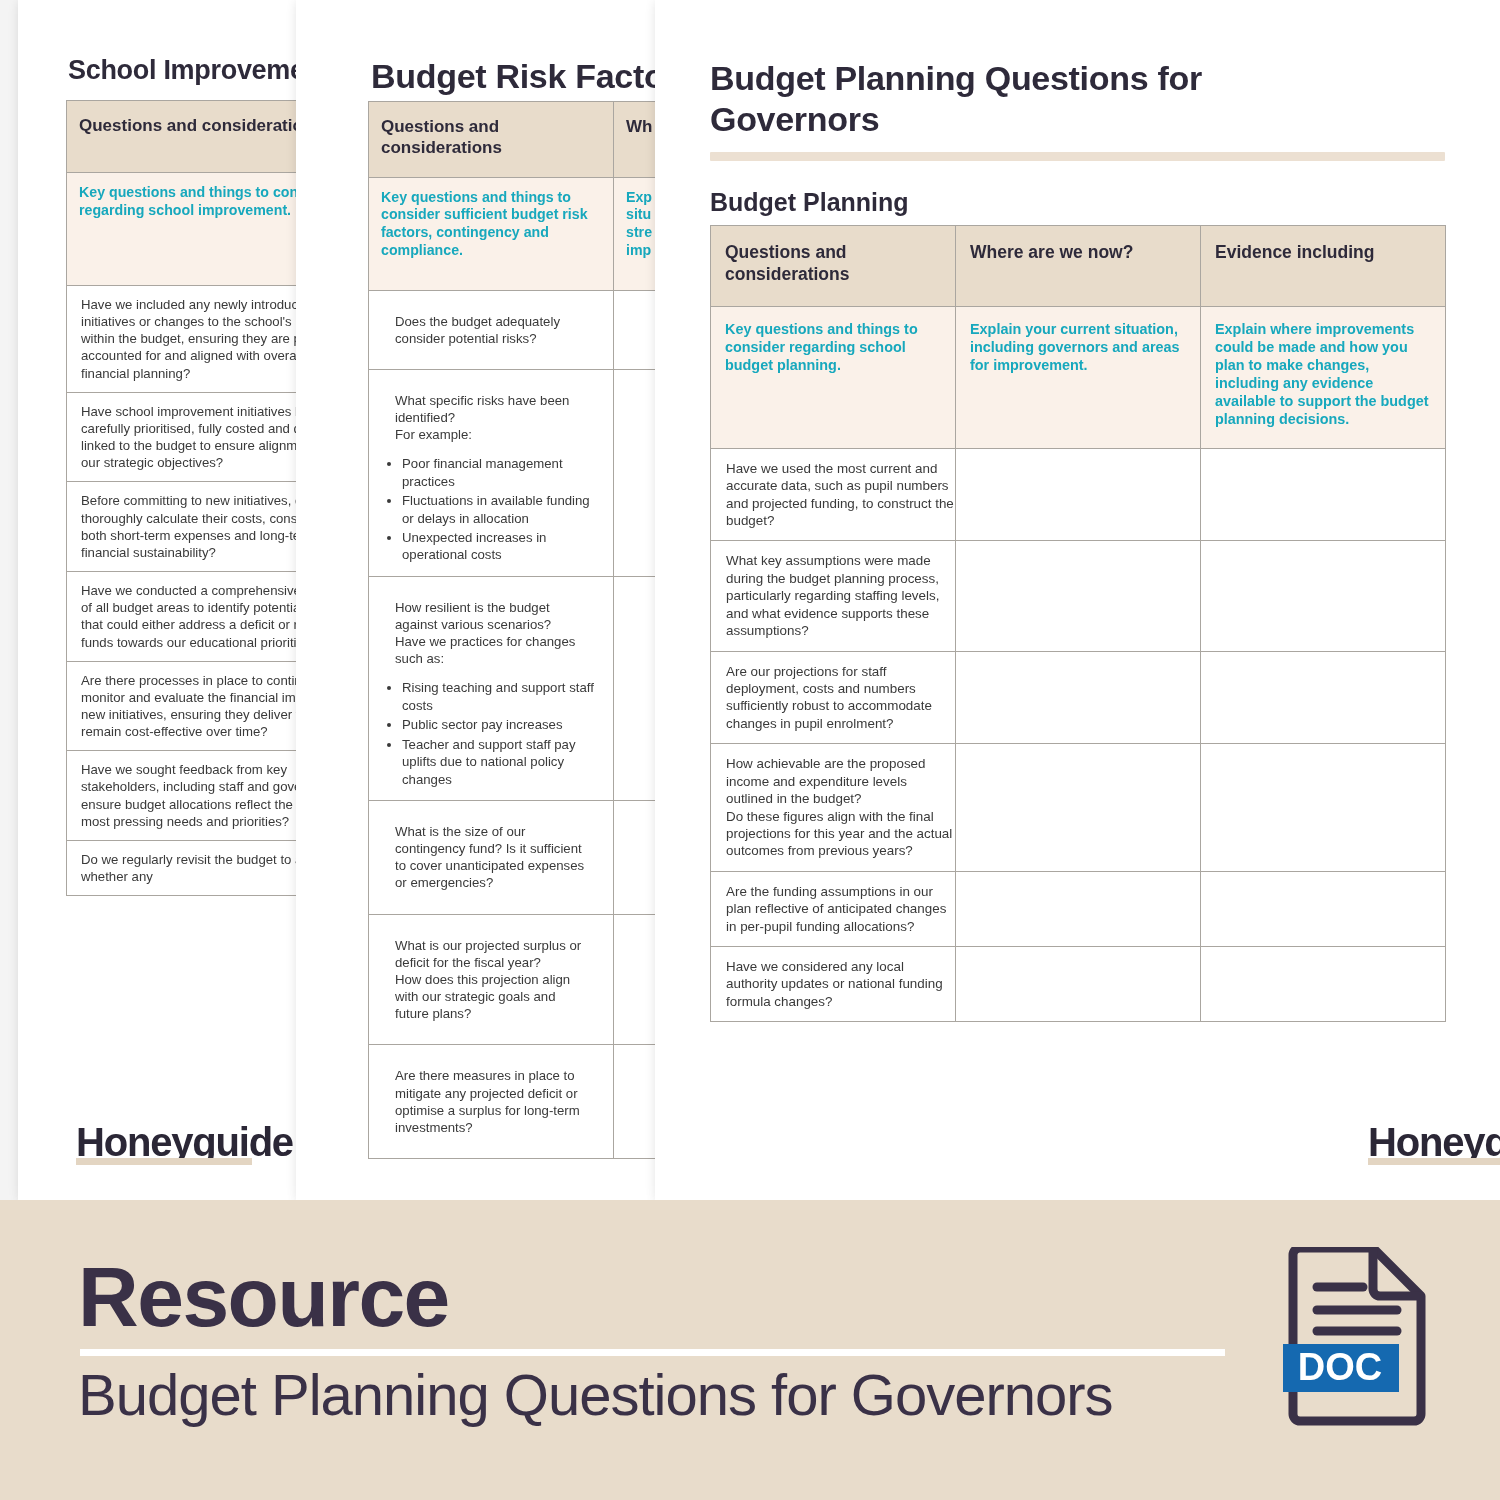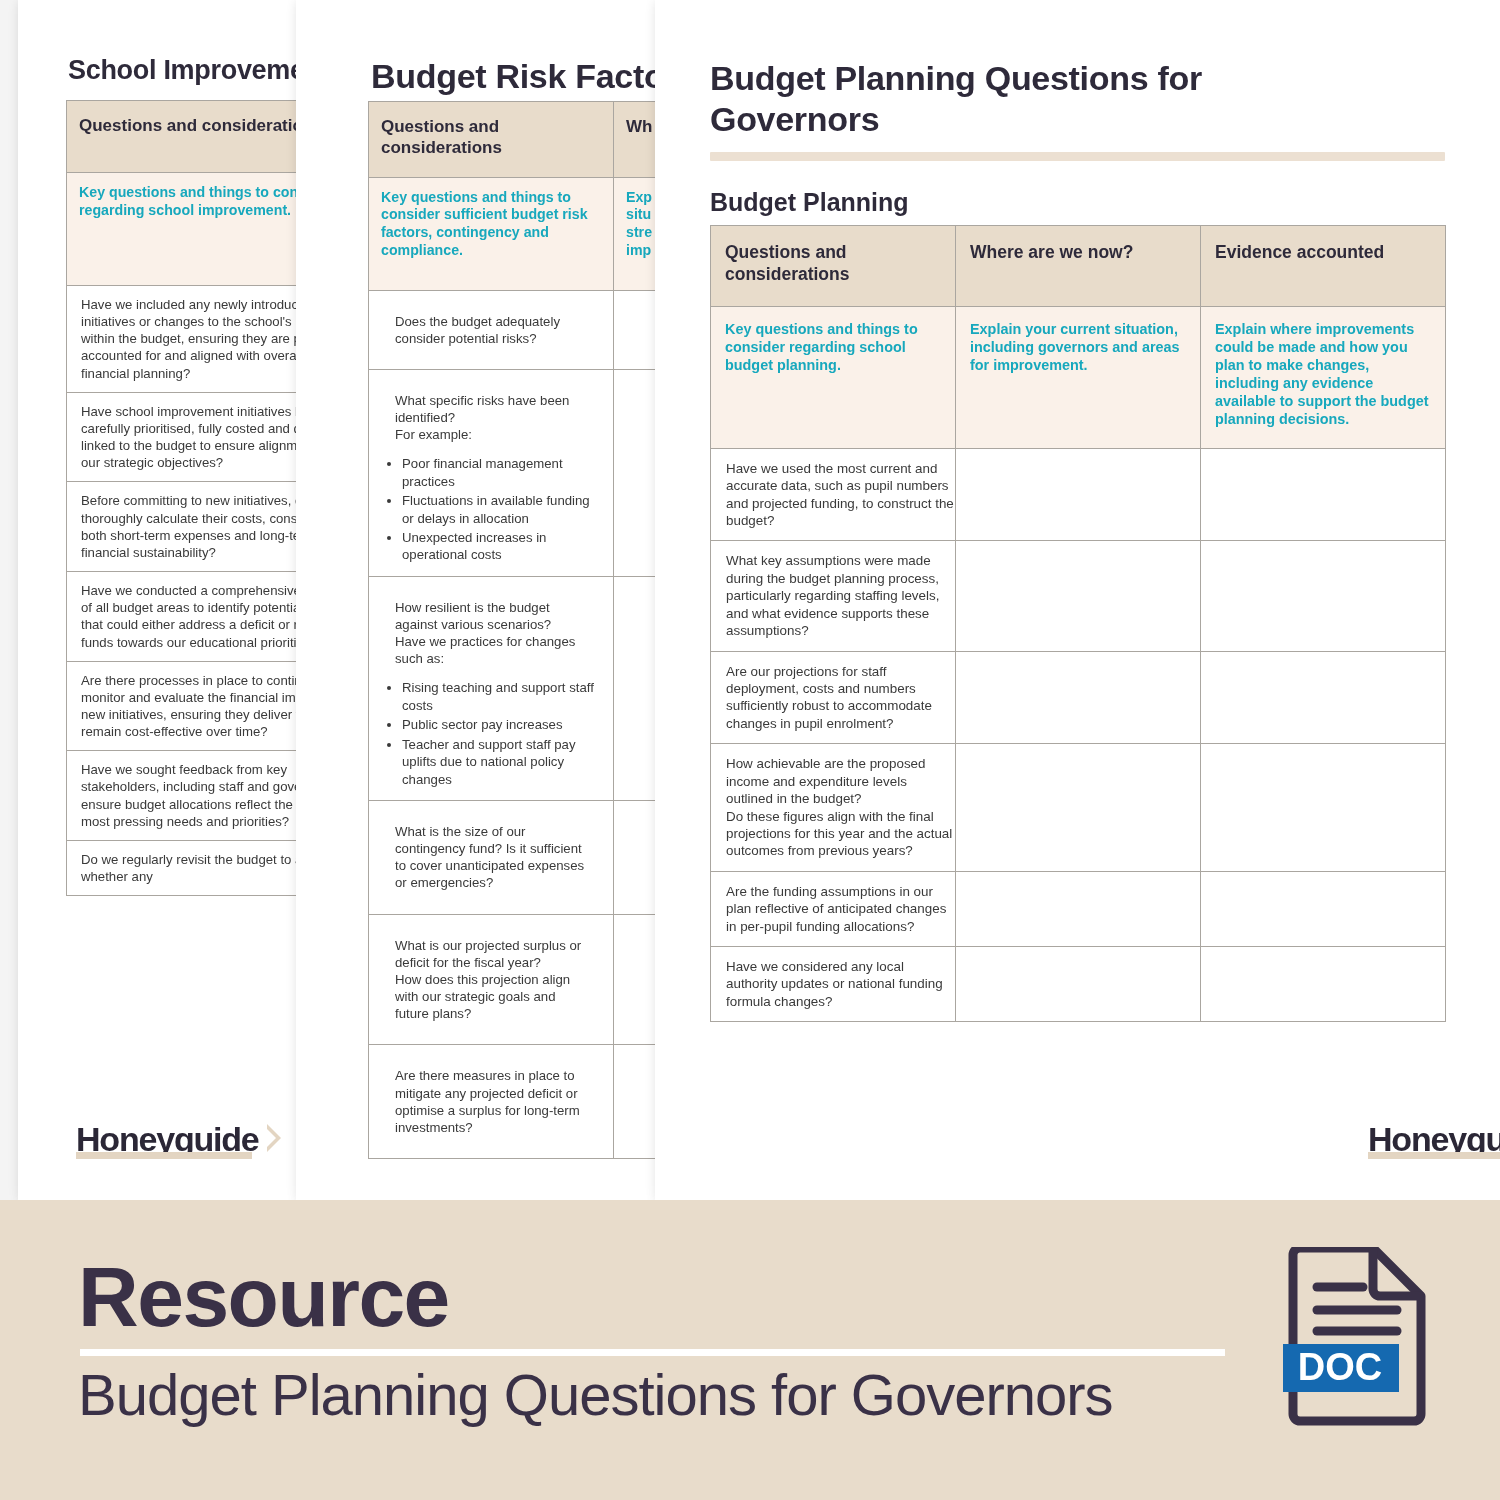--- a/index.html
+++ b/index.html
@@ -92,21 +92,21 @@
   #tbl-front .hdr-cell   { padding: 16px 14px 20px; font-size: 17.5px; height: 78px; }
   #tbl-front .intro-cell { padding: 13px 14px; font-size: 14.4px; height: 142px; }
   #tbl-front .q-cell     { padding: 11px 0 11px 15px; }
 
   
   .logo { position: absolute; height: 46px; }
   #logo-back  { left: 58px;  top: 1122px; }
   #logo-front { left: 713px; top: 1122px; }
   .logo-wrap { position: relative; display: inline-block; }
   .logo-text {
-    font-size: 34px; font-weight: bold; color: #2b2736;
+    font-size: 40px; font-weight: bold; color: #2b2736;
     letter-spacing: -1.2px; line-height: 1; display: block;
     padding-right: 20px;
   }
   .logo-bar {
     position: absolute; left: 0; bottom: -3px; height: 7px; width: 176px;
     background: #e3d5c2;
   }
   .logo-chev {
     position: absolute; right: -2px; top: 2px;
     width: 0; height: 0;
@@ -287,21 +287,21 @@
       <table class="qtable" id="tbl-front">
         <colgroup>
             <col style="width:245px">
             <col style="width:245px">
             <col style="width:245px">
           </colgroup>
         <tbody>
           <tr>
             <th class="hdr-cell">Questions and considerations</th>
             <th class="hdr-cell">Where are we now?</th>
-            <th class="hdr-cell">Evidence accounted</th>
+            <th class="hdr-cell">Evidence including</th>
           </tr>
           <tr>
             <td class="intro-cell">Key questions and things to consider regarding school budget planning.</td>
             <td class="intro-cell">Explain your current situation, including governors and areas for improvement.</td>
             <td class="intro-cell">Explain where improvements could be made and how you plan to make changes, including any evidence available to support the budget planning decisions.</td>
           </tr>
 
           <tr>
             <td class="q-cell" style="white-space:pre-line">Have we used the most current and accurate data, such as pupil numbers and projected funding, to construct the budget?</td>
             <td class="blank-cell"></td>

